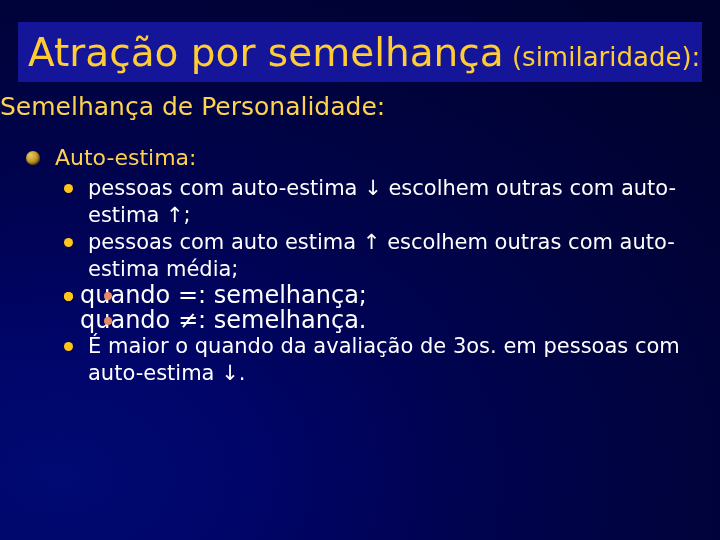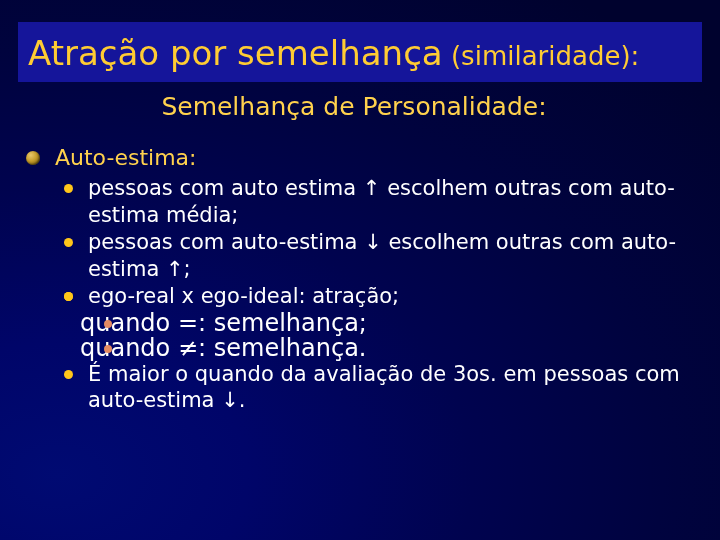--- a/index.html
+++ b/index.html
@@ -44,37 +44,36 @@
     position: absolute;
     left: 28px;
     top: 24px;
     width: 680px;
     height: 58px;
     white-space: nowrap;
     color: #ffcc33;
     line-height: 58px;
   }
   #title-main {
-    font-size: 34px;
+    font-size: 39px;
     letter-spacing: 0px;
     vertical-align: baseline;
   }
   #title-sub {
     font-size: 26px;
     vertical-align: baseline;
     text-align: center;
   }
 
   
   #subtitle {
     position: absolute;
     left: 0;
     top: 92px;
     width: 708px;
-    text-align: center;
     color: #ffd24d;
     font-size: 25px;
     white-space: nowrap;
   }
 
   
   #body {
     position: absolute;
     left: 0;
     top: 144px;
@@ -154,35 +153,34 @@
 
   <div id="body">
 
     <div class="lvl1">
       <span class="bullet-sphere"></span>
       <span class="txt">Auto-estima:</span>
     </div>
 
     <div class="lvl2">
       <span class="bullet-dot"></span>
-      <span class="txt">pessoas com auto estima ↑ escolhem outras com auto-estima média;</span>
+      <span class="txt">pessoas com auto-estima ↓ escolhem outras com auto-estima ↑;</span>
     </div>
 
     <div class="lvl2">
       <span class="bullet-dot"></span>
-      <span class="txt">pessoas com auto-estima ↓ escolhem outras com auto-estima ↑;</span>
+      <span class="txt">pessoas com auto estima ↑ escolhem outras com auto-estima média;</span>
     </div>
 
     <div class="lvl2">
       <span class="bullet-dot"></span>
     </div>
 
     <div class="lvl2">
       <span class="bullet-dot"></span>
-      <span class="txt">ego-real x ego-ideal: atração;</span>
     </div>
 
     <div class="lvl3">
       <span class="bullet-dot3"></span>
       <span class="txt">quando =: semelhança;</span>
     </div>
 
     <div class="lvl3">
       <span class="bullet-dot3"></span>
       <span class="txt">quando ≠: semelhança.</span>

